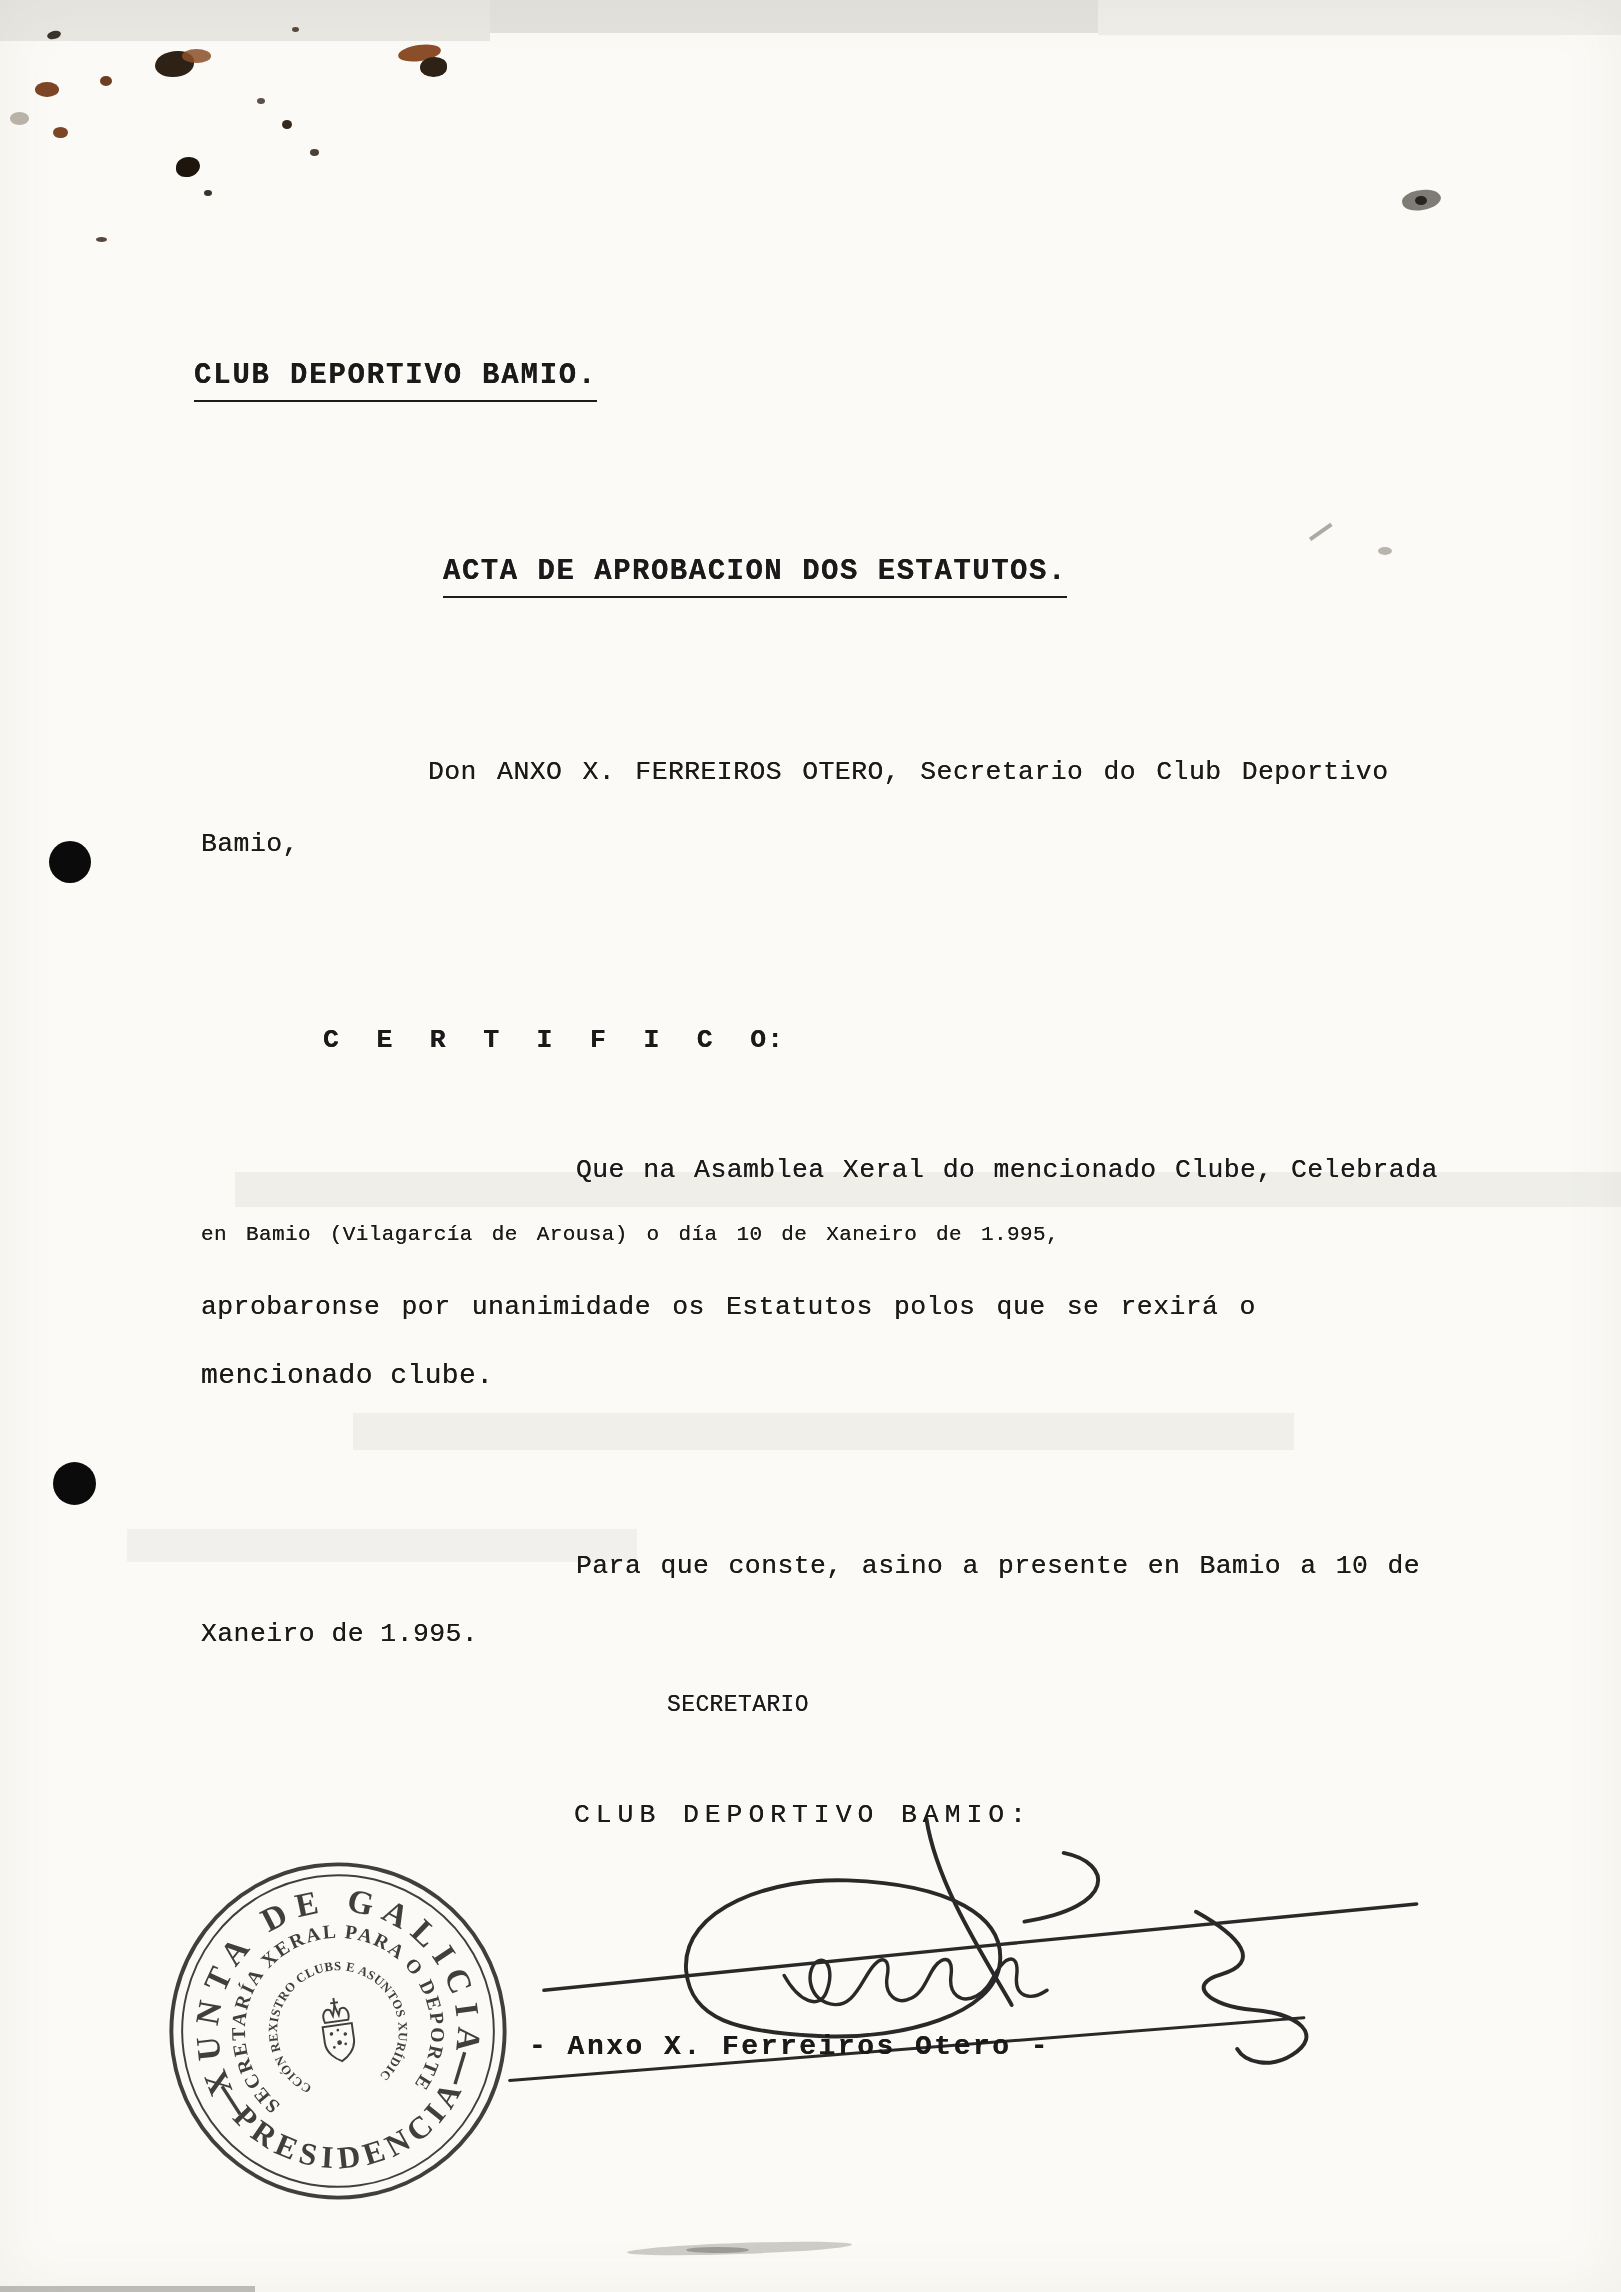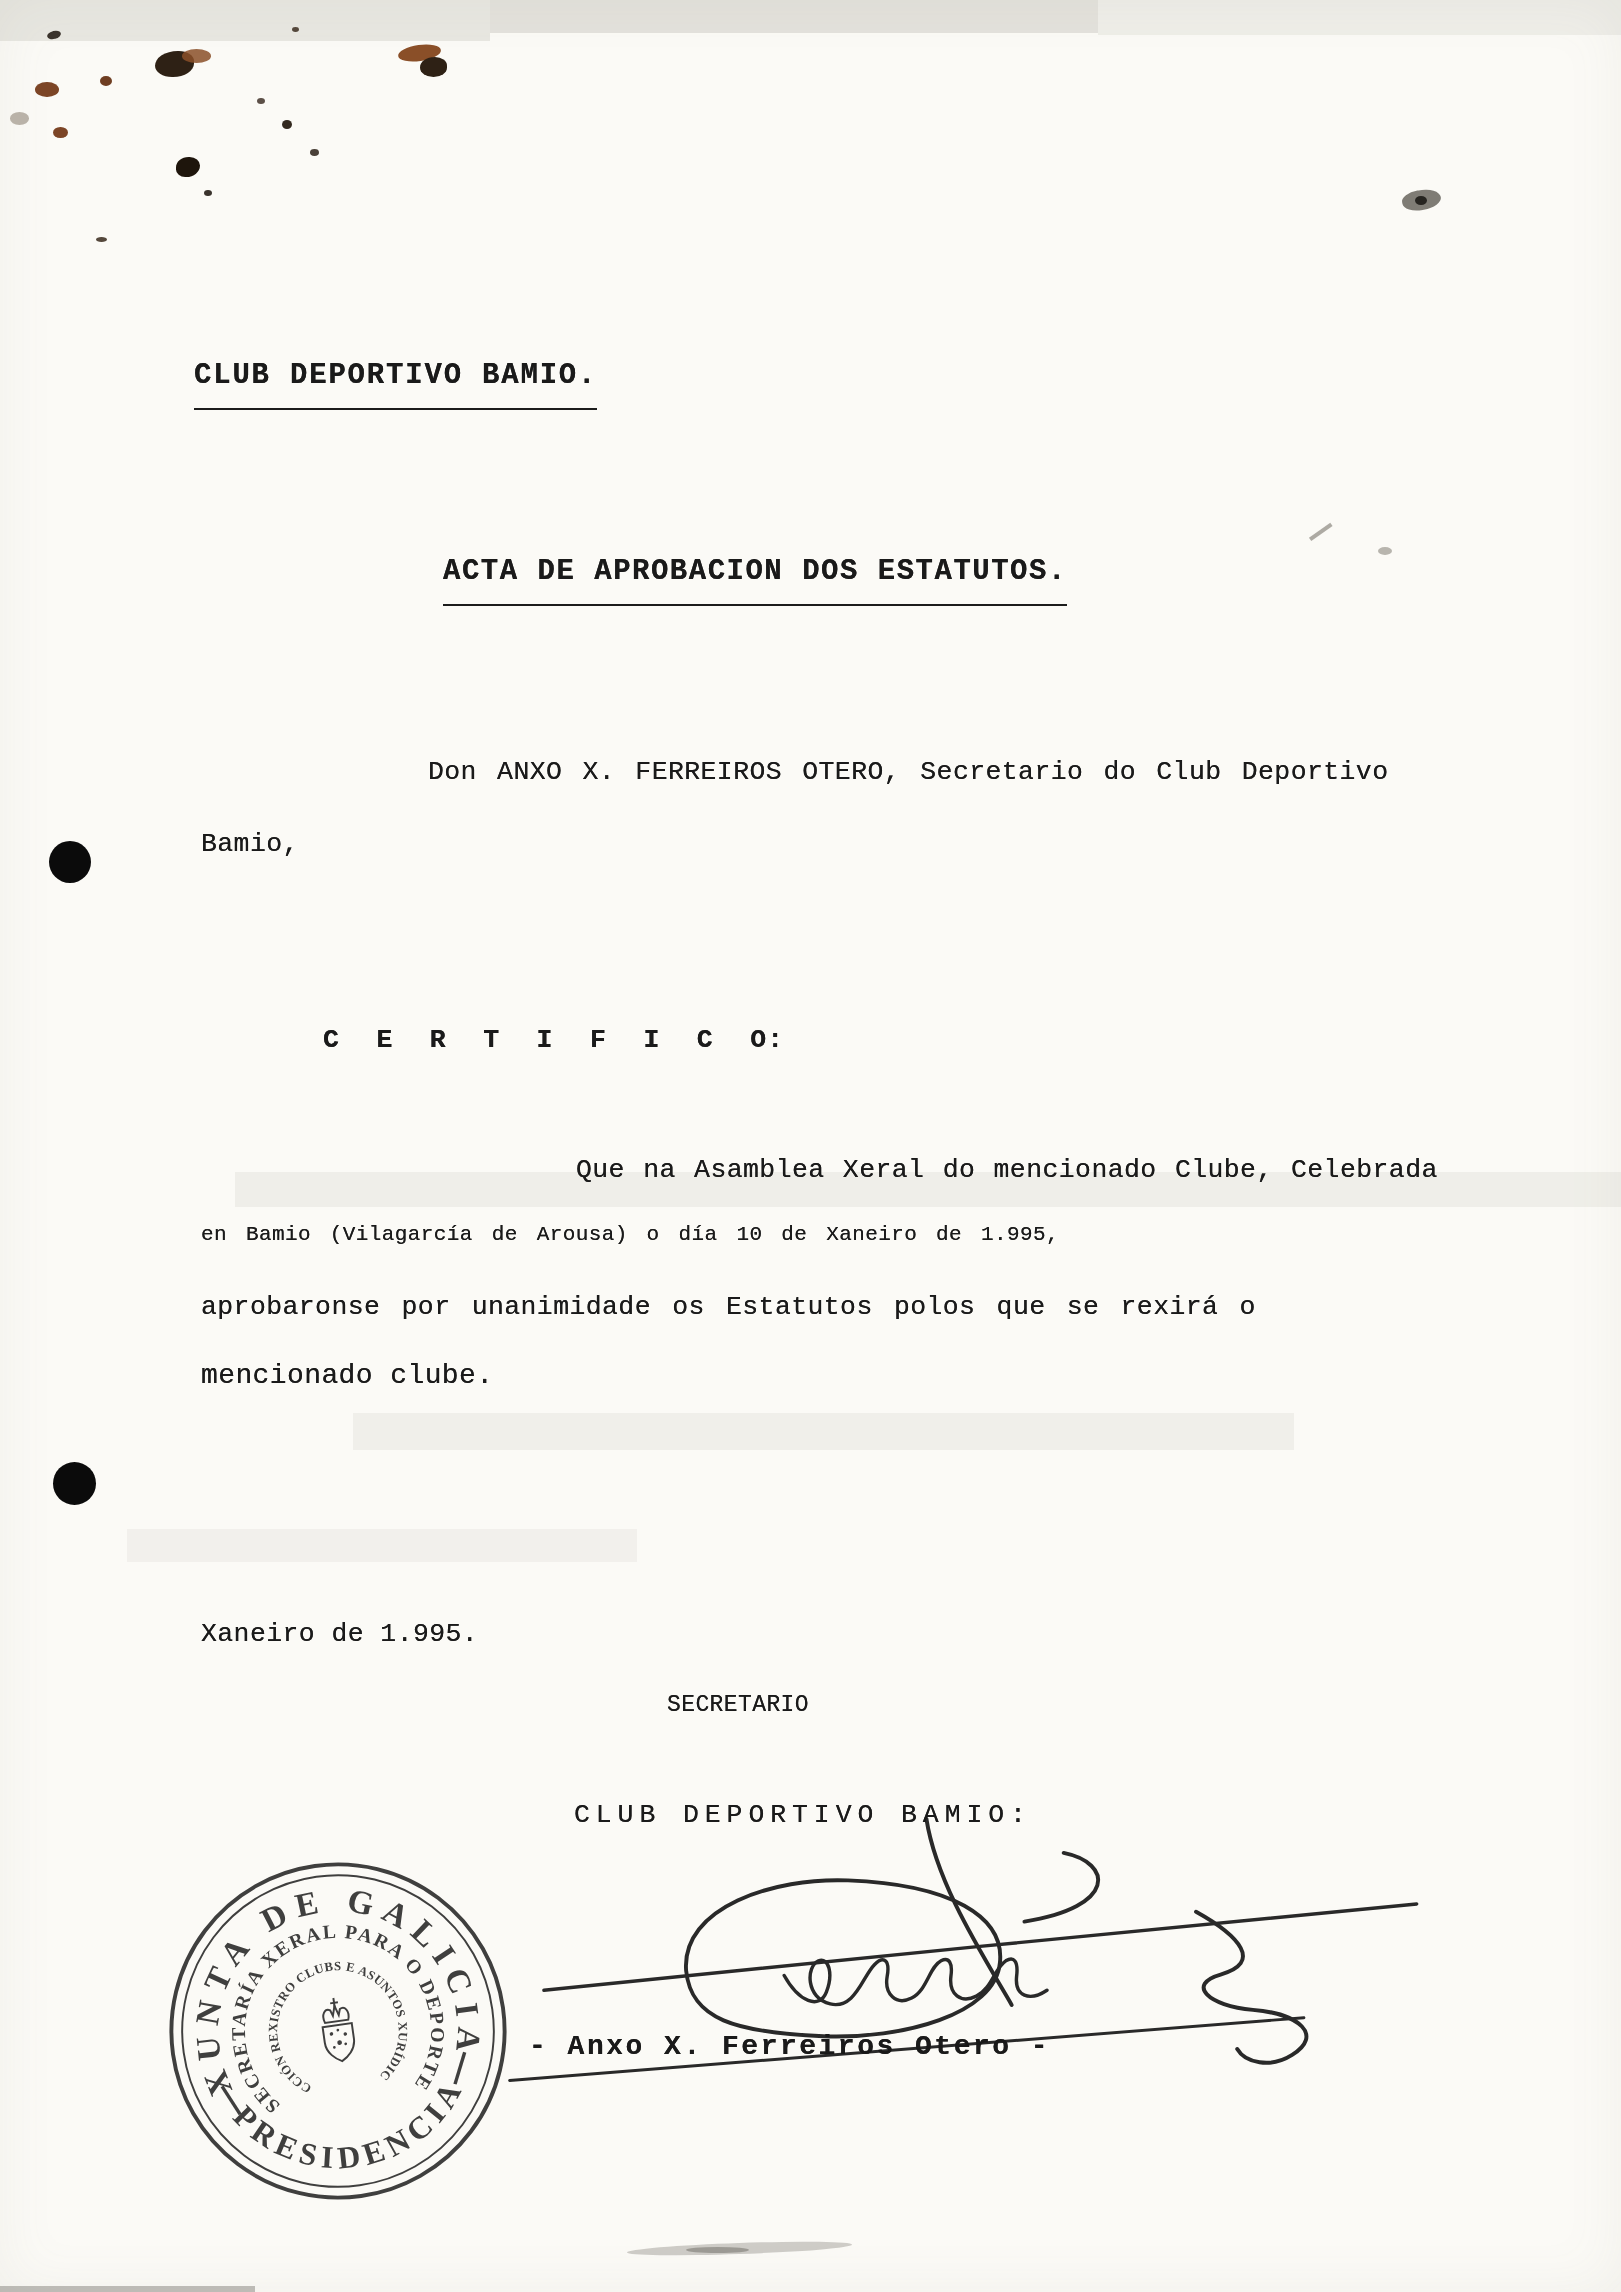--- a/index.html
+++ b/index.html
@@ -12,21 +12,21 @@
     color:#1a1a1a;
     overflow:hidden;
     box-shadow: inset 0 0 59px rgba(120,115,100,0.08);
   }
   .line {
     position:absolute;
     white-space:nowrap;
     line-height:1.15;
     text-shadow:0 0 0.6px rgba(20,20,20,0.85);
   }
-  .u { border-bottom:2.9px solid #1c1c1c; padding-bottom:16px; }
+  .u { border-bottom:2.9px solid #1c1c1c; padding-bottom:8px; }
   .band { position:absolute; pointer-events:none; }
   .speck { position:absolute; pointer-events:none; }
   .dot { position:absolute; border-radius:50%; background:#0b0b0b; }
   svg { position:absolute; overflow:visible; }
   .stamp-text { font-family:"Liberation Serif","DejaVu Serif",serif; font-weight:bold; fill:#2b2b2b; }
 </style>
 </head>
 <body>
 
 <div class="page">
@@ -77,20 +77,21 @@
   </div>
   <div class="line" style="left:201px;top:829px;font-size:26.5px;letter-spacing:0.4px;">Bamio,</div>
 
   <div class="line" style="left:323px;top:1025px;font-size:26.5px;font-weight:bold;word-spacing:19.6px;letter-spacing:1px;">C E R T I F I C O:</div>
 
   <div class="line" style="left:576px;top:1155px;font-size:26.5px;letter-spacing:0.4px;word-spacing:2px;">Que na Asamblea Xeral do mencionado Clube, Celebrada</div>
   <div class="line" style="left:201px;top:1223px;font-size:21px;letter-spacing:0.4px;word-spacing:5.9px;">en Bamio (Vilagarcía de Arousa) o día 10 de Xaneiro de 1.995,</div>
   <div class="line" style="left:201px;top:1292px;font-size:26.5px;letter-spacing:0.4px;word-spacing:4.9px;">aprobaronse por unanimidade os Estatutos polos que se rexirá o</div>
   <div class="line" style="left:201px;top:1360px;font-size:28px;letter-spacing:0.4px;">mencionado clube.</div>
 
+  <div class="line" style="left:576px;top:1551px;font-size:26.5px;letter-spacing:0.4px;word-spacing:2.9px;">Para que conste, asino a presente en Bamio a 10 de</div>
   <div class="line" style="left:201px;top:1619px;font-size:26.5px;letter-spacing:0.4px;text-align:right;">Xaneiro de 1.995.</div>
 
   <div class="line" style="left:667px;top:1692px;font-size:23px;letter-spacing:0.4px;">SECRETARIO</div>
   <div class="line" style="left:574px;top:1800px;font-size:26.5px;letter-spacing:5.9px;">CLUB DEPORTIVO BAMIO:</div>
   <div class="line" style="left:529px;top:2031px;font-size:28px;letter-spacing:2.5px;font-weight:bold;">- Anxo X. Ferreiros Otero -</div>
 
   <svg style="left:490px;top:1794px;" width="961" height="314" viewBox="0 0 980 320" fill="none" stroke="#181818" stroke-width="4" stroke-linecap="round" stroke-linejoin="round" opacity="0.92">
     <path d="M445,25 C455,90 500,160 532,215"></path>
     <path d="M585,60 C635,70 640,115 545,130"></path>
     <path d="M200,180 C195,115 290,85 365,88 C470,92 525,125 520,172 C515,225 420,250 340,247 C250,243 205,230 200,180"></path>

